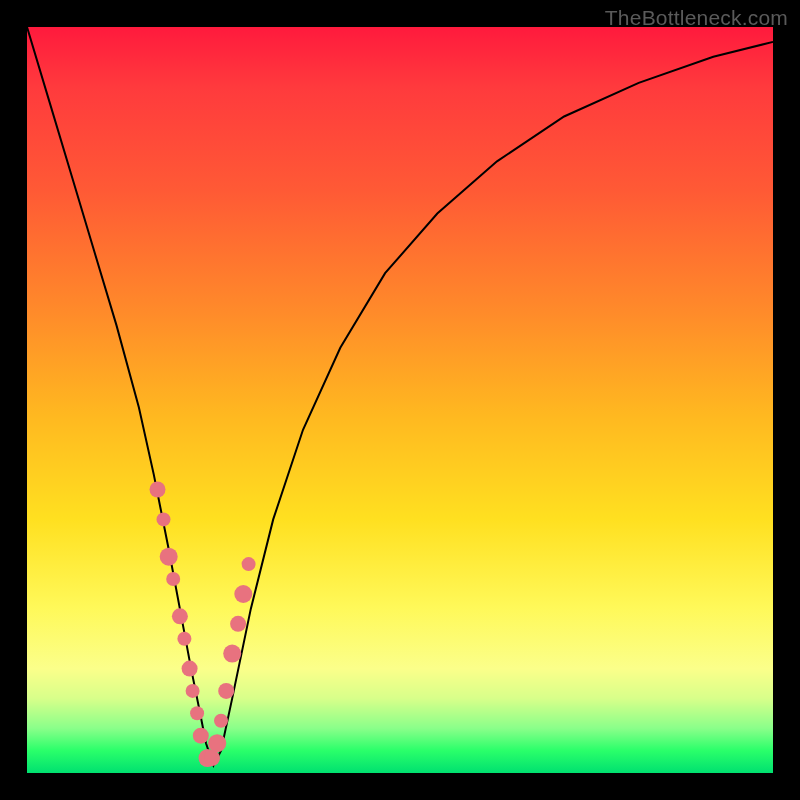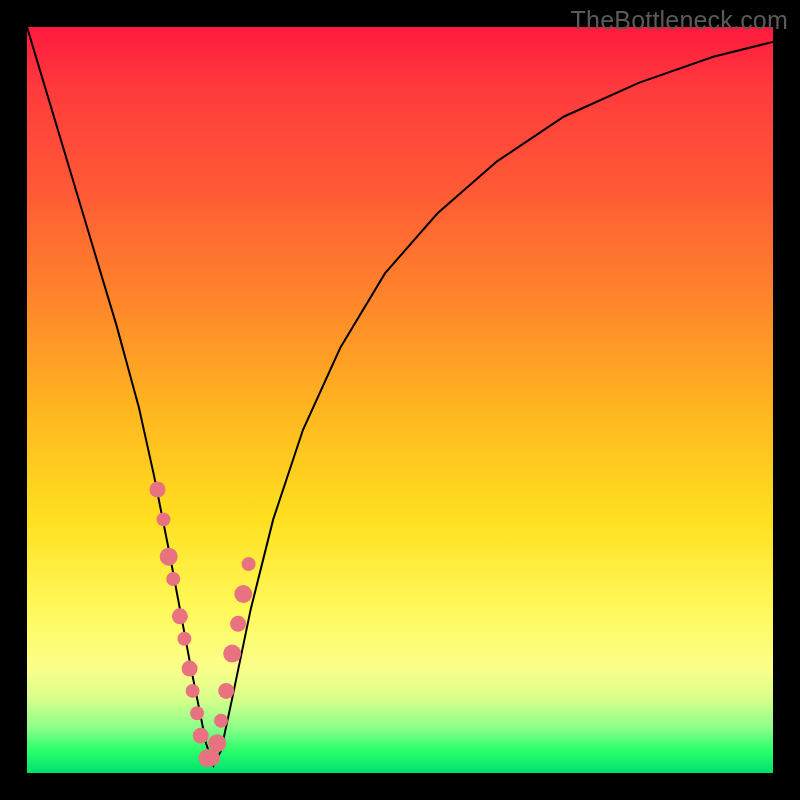--- a/index.html
+++ b/index.html
@@ -32,21 +32,21 @@
       #8aff8a 94%,
       #2aff6a 97%,
       #00e070 100%
     );
   }
   .watermark {
     position: absolute;
     right: 12px;
     top: 6px;
     color: #5a5a5a;
-    font-size: 25px;
+    font-size: 21px;
     font-weight: 500;
     letter-spacing: 0.2px;
     user-select: none;
   }
   svg.plot {
     position: absolute;
     left: 0;
     top: 0;
     width: 746px;
     height: 746px;

